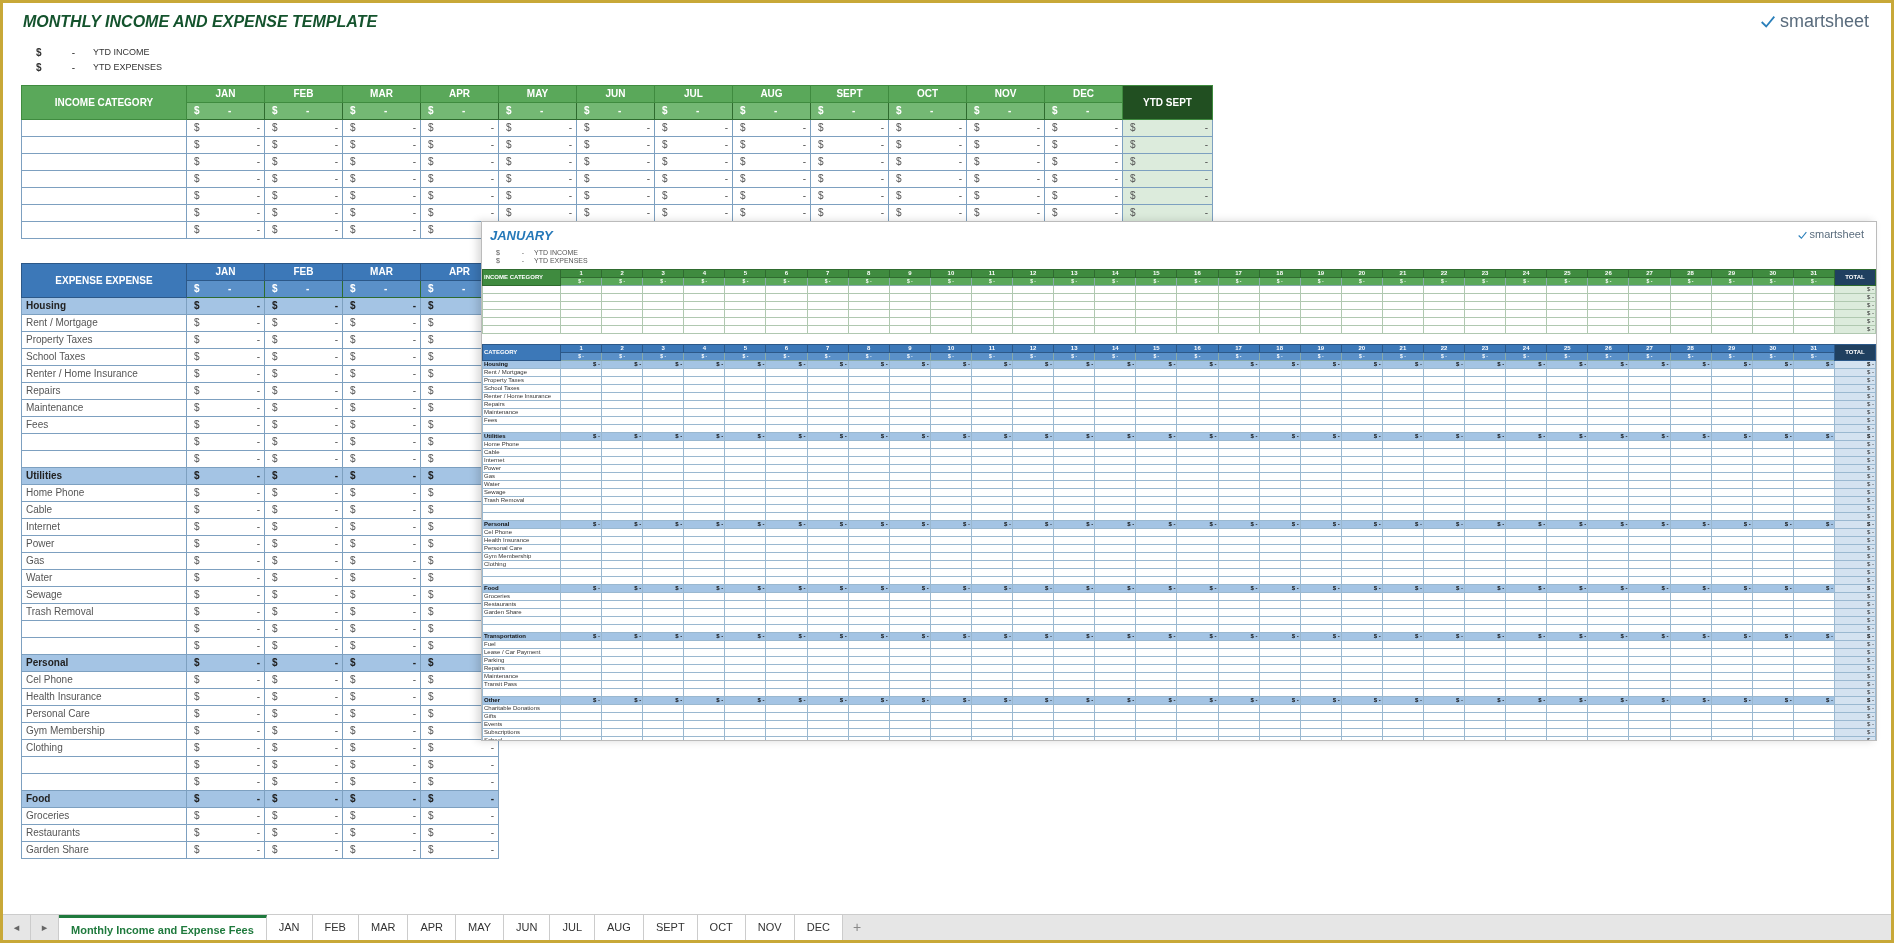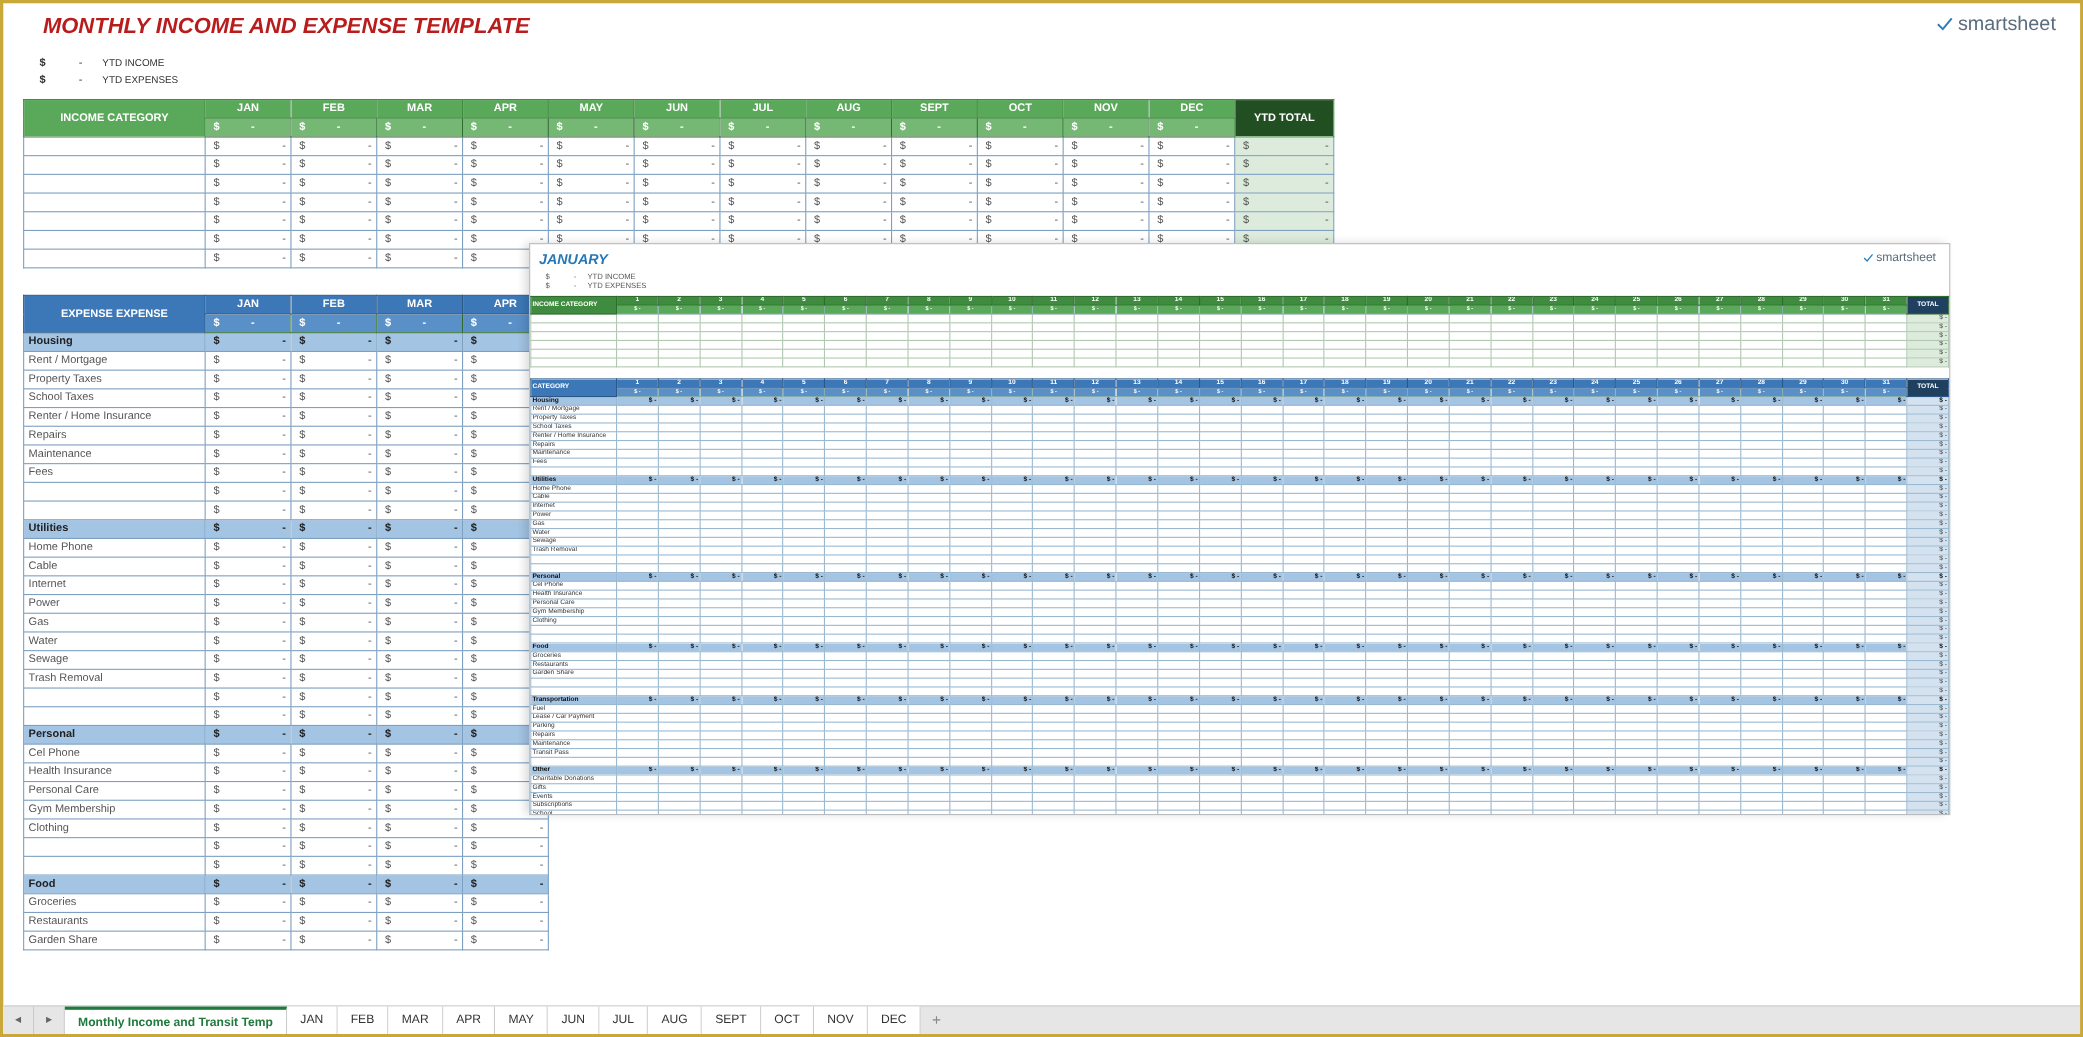--- a/index.html
+++ b/index.html
@@ -1,17 +1,17 @@
 <!DOCTYPE html>
 <html><head>
 <meta charset="utf-8">
 <style>
 *{box-sizing:border-box;margin:0;padding:0}
 body{font-family:Arial,sans-serif;background:#fff;font-size:11px;color:#333;position:relative;width:1894px;height:943px;overflow:hidden;border:3px solid #c8a838}
-.main-title{font-size:20px;font-weight:bold;color:#b91c1c;padding:10px 0 12px 36px;font-style:italic}
+.main-title{font-size:16px;font-weight:bold;color:#14532d;padding:10px 0 12px 20px;font-style:italic}
 .logo{position:absolute;top:8px;right:22px;font-size:18px;color:#5a6c7d}
 .logo svg{width:18px;height:18px;vertical-align:middle;margin-right:3px}
 .summary-lines{padding:4px 20px 8px 30px;font-size:10px}
 .summary-lines .line{display:flex;margin-bottom:4px}
 .summary-lines .cur{width:12px;font-weight:bold}
 .summary-lines .dash{width:48px;text-align:right;padding-right:18px}
 .summary-lines .lbl{font-size:9px}
 .sheet-area{padding:0 0 0 0}
 table{border-collapse:collapse;table-layout:fixed}
 td,th{border:1px solid #7da0c0;padding:1px 4px;font-size:10px;height:15px;line-height:14px;text-align:right;white-space:nowrap;overflow:hidden}
@@ -28,21 +28,21 @@
 .expense-body td{background:#fff;border:1px solid #7da0c0;color:#555}
 .exp-section-row td{background:#a4c4e4;font-weight:bold;color:#222}
 .col-cat{width:165px}
 .col-mon{width:78px}
 .col-ytd{width:90px}
 .wb-tabs{position:absolute;bottom:0;left:0;width:100%;height:26px;background:#e6e6e6;border-top:1px solid #ccc;display:flex;align-items:stretch;font-size:11px}
 .wb-tabs .nav{width:28px;text-align:center;line-height:24px;color:#666;border-right:1px solid #ccc}
 .wb-tabs .tab{padding:4px 12px;border-right:1px solid #ccc;background:#fff;cursor:pointer;line-height:17px}
 .wb-tabs .tab.active{background:#fff;border-top:3px solid #1f7a3d;font-weight:bold;color:#1f7a3d}
 .wb-tabs .plus{padding:4px 10px;color:#888;font-size:14px}
-.overlay{position:absolute;top:218px;left:478px;width:1292px;height:520px;background:#fff;border:1px solid #bbb;box-shadow:-4px 0 8px rgba(0,0,0,.15);overflow:hidden}
+.overlay{position:absolute;top:218px;left:478px;width:1396px;height:520px;background:#fff;border:1px solid #bbb;box-shadow:-4px 0 8px rgba(0,0,0,.15);overflow:hidden}
 .overlay .ov-title{font-size:13px;font-weight:bold;color:#2578b8;padding:6px 8px;font-style:italic}
 .overlay .ov-summary{padding:0 8px 4px 14px;font-size:7px;color:#555}
 .overlay .ov-summary .l{display:flex;margin-bottom:1px}
 .overlay .ov-summary .cur2{width:8px}
 .overlay .ov-summary .d2{width:30px;text-align:right;padding-right:10px}
 .overlay .logo2{position:absolute;top:6px;right:12px;font-size:11px;color:#5a6c7d}
 .overlay .logo2 svg{width:11px;height:11px;vertical-align:middle;margin-right:2px}
 .ov-table{width:100%;border-collapse:collapse;table-layout:fixed}
 .ov-table td,.ov-table th{border:1px solid #8aa;font-size:6px;height:7px;line-height:7px;padding:0 1px;text-align:right;overflow:hidden}
 .ov-table .c1{width:78px;text-align:left}
@@ -108,21 +108,21 @@
           <th>MAR</th>
           <th>APR</th>
           <th>MAY</th>
           <th>JUN</th>
           <th>JUL</th>
           <th>AUG</th>
           <th>SEPT</th>
           <th>OCT</th>
           <th>NOV</th>
           <th>DEC</th>
-          <th rowspan="2" class="ytd-header">YTD TOTAL</th>
+          <th rowspan="2" class="ytd-header">YTD SEPT</th>
         </tr>
 <tr class="income-header" id="inc-val-row">
           <th style="background:#74b874"><span class="cur">$</span>-</th>
           <th style="background:#74b874"><span class="cur">$</span>-</th>
           <th style="background:#74b874"><span class="cur">$</span>-</th>
           <th style="background:#74b874"><span class="cur">$</span>-</th>
           <th style="background:#74b874"><span class="cur">$</span>-</th>
           <th style="background:#74b874"><span class="cur">$</span>-</th>
           <th style="background:#74b874"><span class="cur">$</span>-</th>
           <th style="background:#74b874"><span class="cur">$</span>-</th>
@@ -2560,21 +2560,21 @@
           <td></td>
           <td class="tot">$ -</td>
         </tr>
       </tbody>
     </table>
 </div>
 
 <div class="wb-tabs">
 <div class="nav">◂</div>
 <div class="nav">▸</div>
-<div class="tab active">Monthly Income and Transit Temp</div>
+<div class="tab active">Monthly Income and Expense Fees</div>
 <div class="tab">JAN</div>
     <div class="tab">FEB</div>
     <div class="tab">MAR</div>
     <div class="tab">APR</div>
     <div class="tab">MAY</div>
     <div class="tab">JUN</div>
     <div class="tab">JUL</div>
     <div class="tab">AUG</div>
     <div class="tab">SEPT</div>
     <div class="tab">OCT</div>

